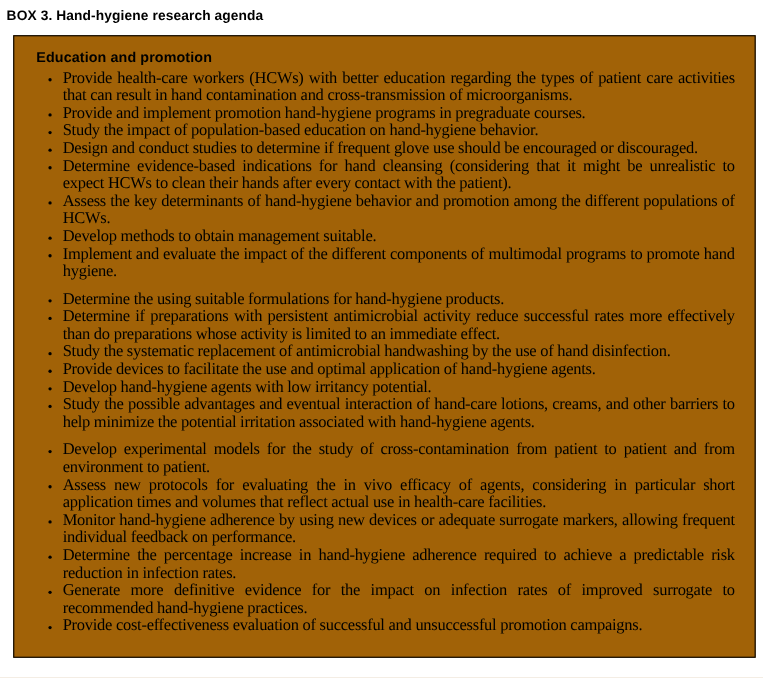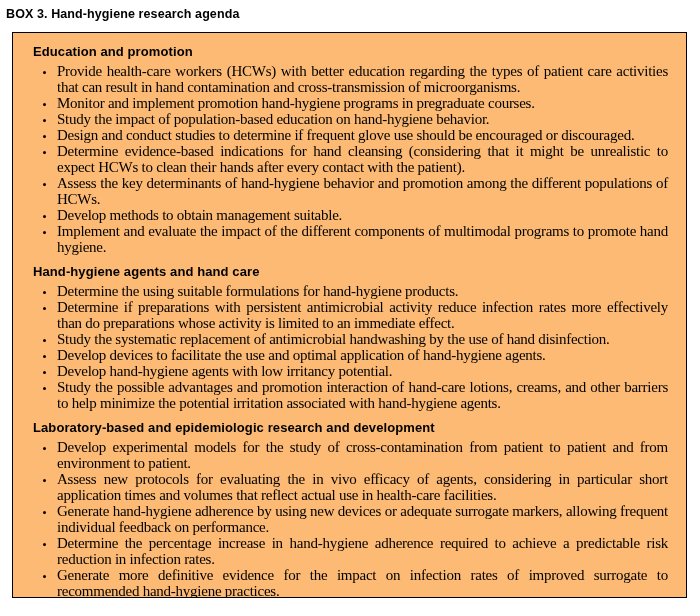--- a/index.html
+++ b/index.html
@@ -31,21 +31,21 @@
   .agenda-box {
     position: absolute;
     left: 12px;
     top: 32px;
     width: 675px;
     height: 566px;
     box-sizing: border-box;
     border: 1.5px solid #000000;
     padding: 11px 18px 0 20px;
     overflow: hidden;
-    background: #fdba74;
+    background: #a16207;
   }
   .agenda-section + .agenda-section {
     margin-top: 9px;
   }
   .section-heading {
     margin: 0 0 3px 0;
     font-family: "Liberation Sans", sans-serif;
     font-weight: bold;
     font-size: 13px;
     line-height: 16px;
@@ -76,48 +76,46 @@
 <div class="page">
 
   <div class="page-title">BOX 3. Hand-hygiene research agenda</div>
 
   <div class="agenda-box">
 
     <section class="agenda-section">
       <h2 class="section-heading">Education and promotion</h2>
       <ul class="bullet-list">
         <li>Provide health-care workers (HCWs) with better education regarding the types of patient care activities that can result in hand contamination and cross-transmission of microorganisms.</li>
-        <li>Monitor and implement promotion hand-hygiene programs in pregraduate courses.</li>
+        <li>Provide and implement promotion hand-hygiene programs in pregraduate courses.</li>
         <li>Study the impact of population-based education on hand-hygiene behavior.</li>
         <li>Design and conduct studies to determine if frequent glove use should be encouraged or discouraged.</li>
         <li>Determine evidence-based indications for hand cleansing (considering that it might be unrealistic to expect HCWs to clean their hands after every contact with the patient).</li>
         <li>Assess the key determinants of hand-hygiene behavior and promotion among the different populations of HCWs.</li>
         <li>Develop methods to obtain management suitable.</li>
         <li>Implement and evaluate the impact of the different components of multimodal programs to promote hand hygiene.</li>
       </ul>
     </section>
 
     <section class="agenda-section">
-      <h2 class="section-heading">Hand-hygiene agents and hand care</h2>
       <ul class="bullet-list">
         <li>Determine the using suitable formulations for hand-hygiene products.</li>
-        <li>Determine if preparations with persistent antimicrobial activity reduce infection rates more effectively than do preparations whose activity is limited to an immediate effect.</li>
+        <li>Determine if preparations with persistent antimicrobial activity reduce successful rates more effectively than do preparations whose activity is limited to an immediate effect.</li>
         <li>Study the systematic replacement of antimicrobial handwashing by the use of hand disinfection.</li>
-        <li>Develop devices to facilitate the use and optimal application of hand-hygiene agents.</li>
+        <li>Provide devices to facilitate the use and optimal application of hand-hygiene agents.</li>
         <li>Develop hand-hygiene agents with low irritancy potential.</li>
-        <li>Study the possible advantages and promotion interaction of hand-care lotions, creams, and other barriers to help minimize the potential irritation associated with hand-hygiene agents.</li>
+        <li>Study the possible advantages and eventual interaction of hand-care lotions, creams, and other barriers to help minimize the potential irritation associated with hand-hygiene agents.</li>
       </ul>
     </section>
 
     <section class="agenda-section">
-      <h2 class="section-heading">Laboratory-based and epidemiologic research and development</h2>
       <ul class="bullet-list">
         <li>Develop experimental models for the study of cross-contamination from patient to patient and from environment to patient.</li>
         <li>Assess new protocols for evaluating the in vivo efficacy of agents, considering in particular short application times and volumes that reflect actual use in health-care facilities.</li>
-        <li>Generate hand-hygiene adherence by using new devices or adequate surrogate markers, allowing frequent individual feedback on performance.</li>
+        <li>Monitor hand-hygiene adherence by using new devices or adequate surrogate markers, allowing frequent individual feedback on performance.</li>
         <li>Determine the percentage increase in hand-hygiene adherence required to achieve a predictable risk reduction in infection rates.</li>
         <li>Generate more definitive evidence for the impact on infection rates of improved surrogate to recommended hand-hygiene practices.</li>
         <li>Provide cost-effectiveness evaluation of successful and unsuccessful promotion campaigns.</li>
       </ul>
     </section>
 
   </div>
 </div>
 
 </body></html>

